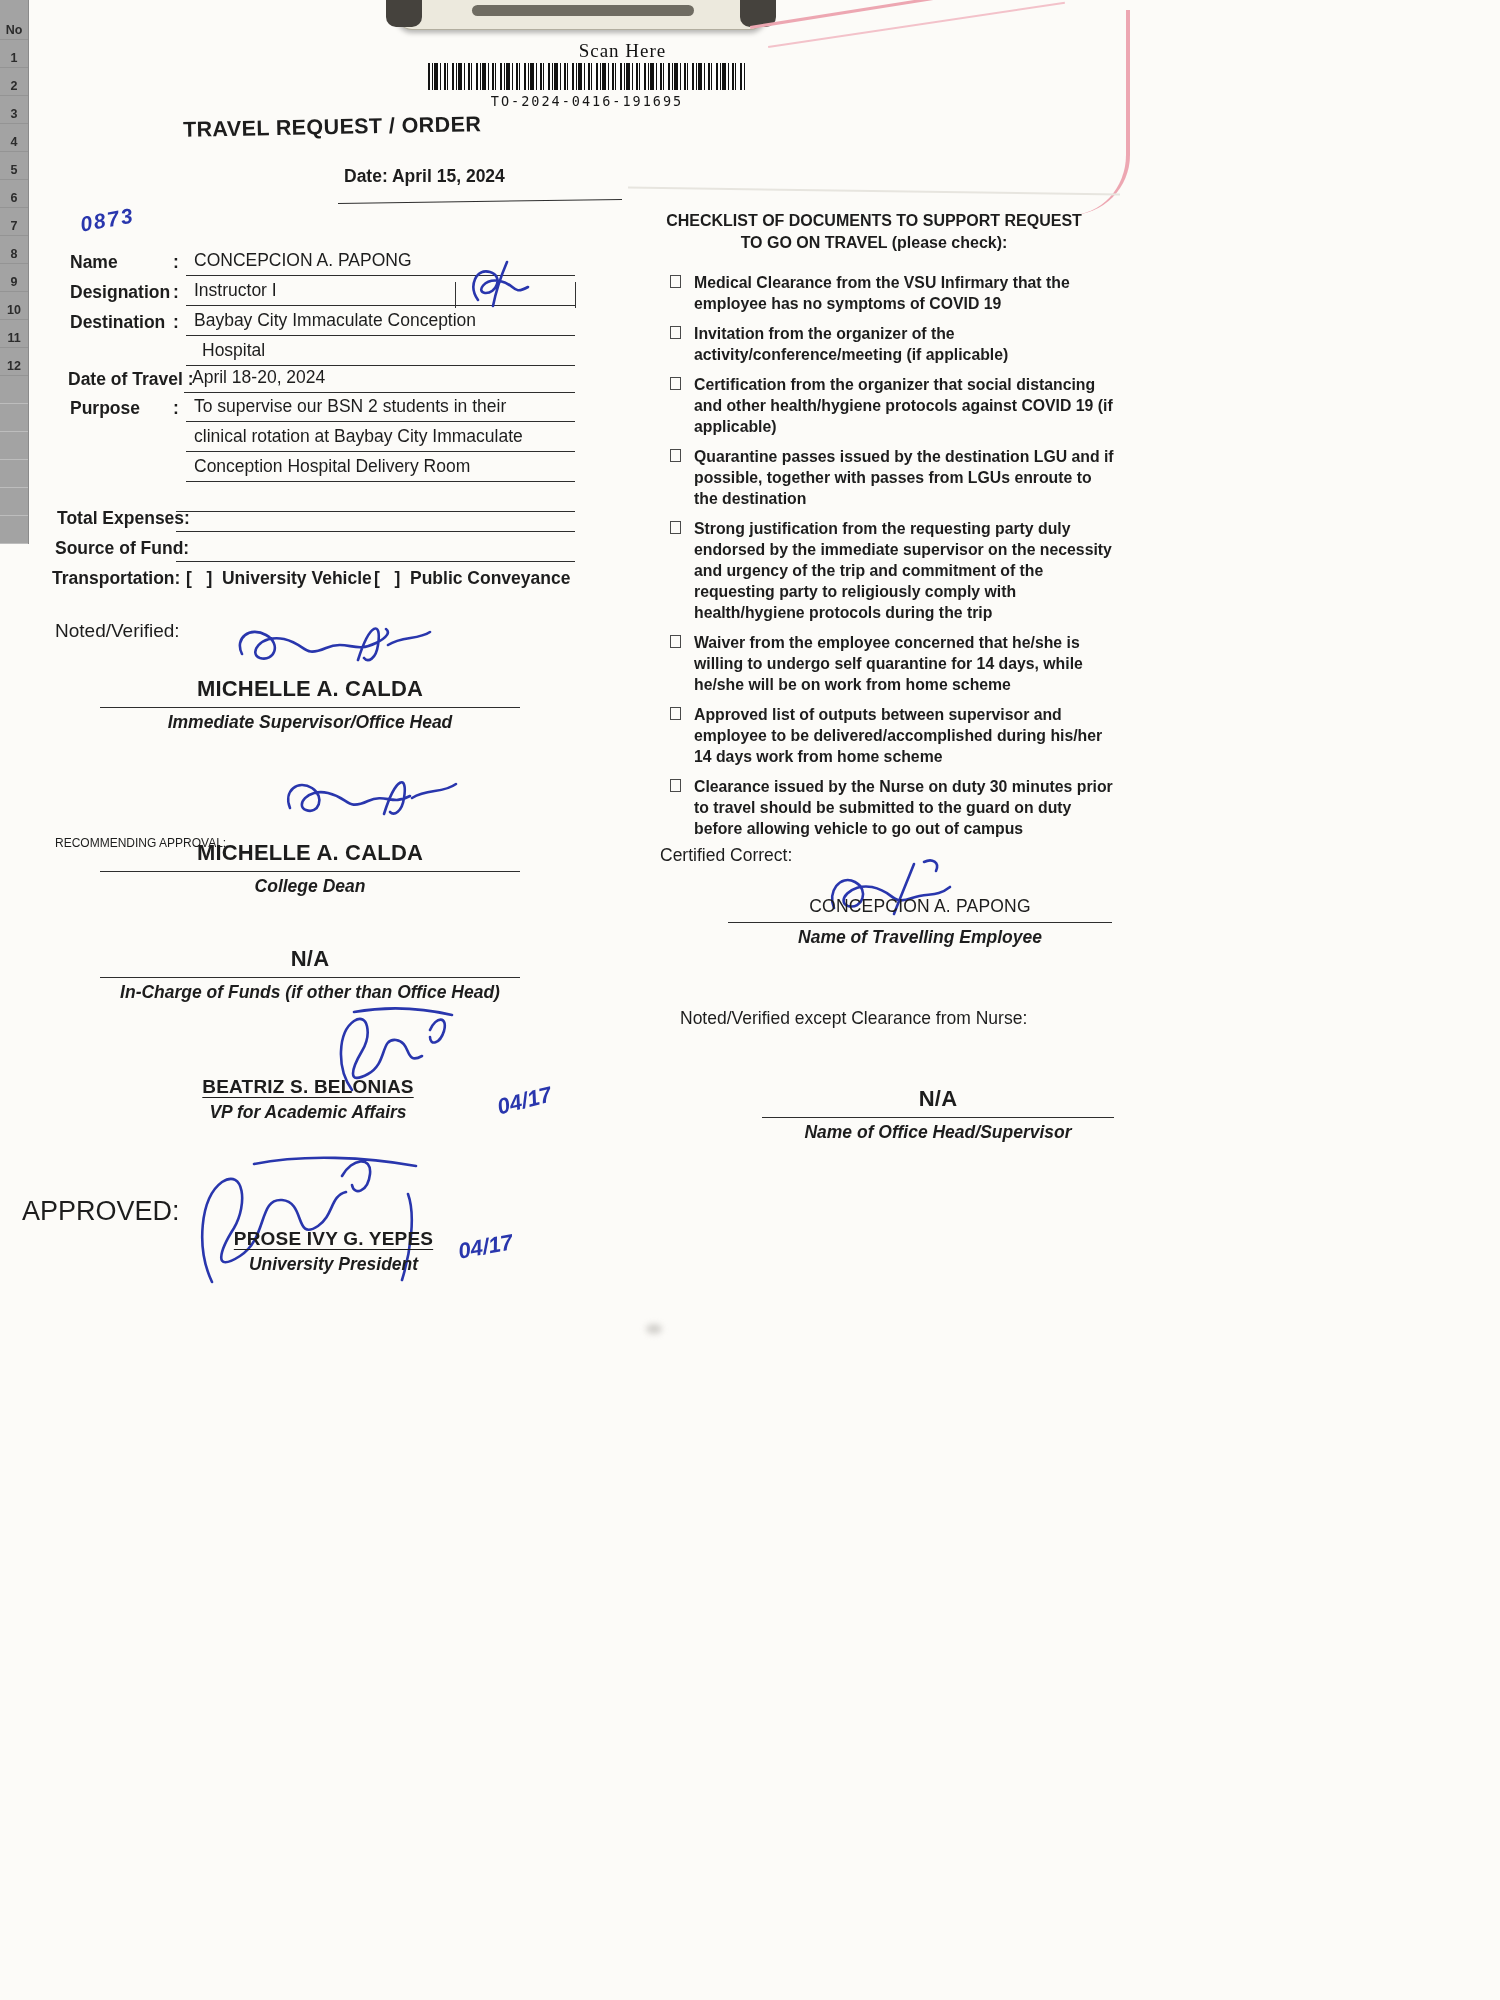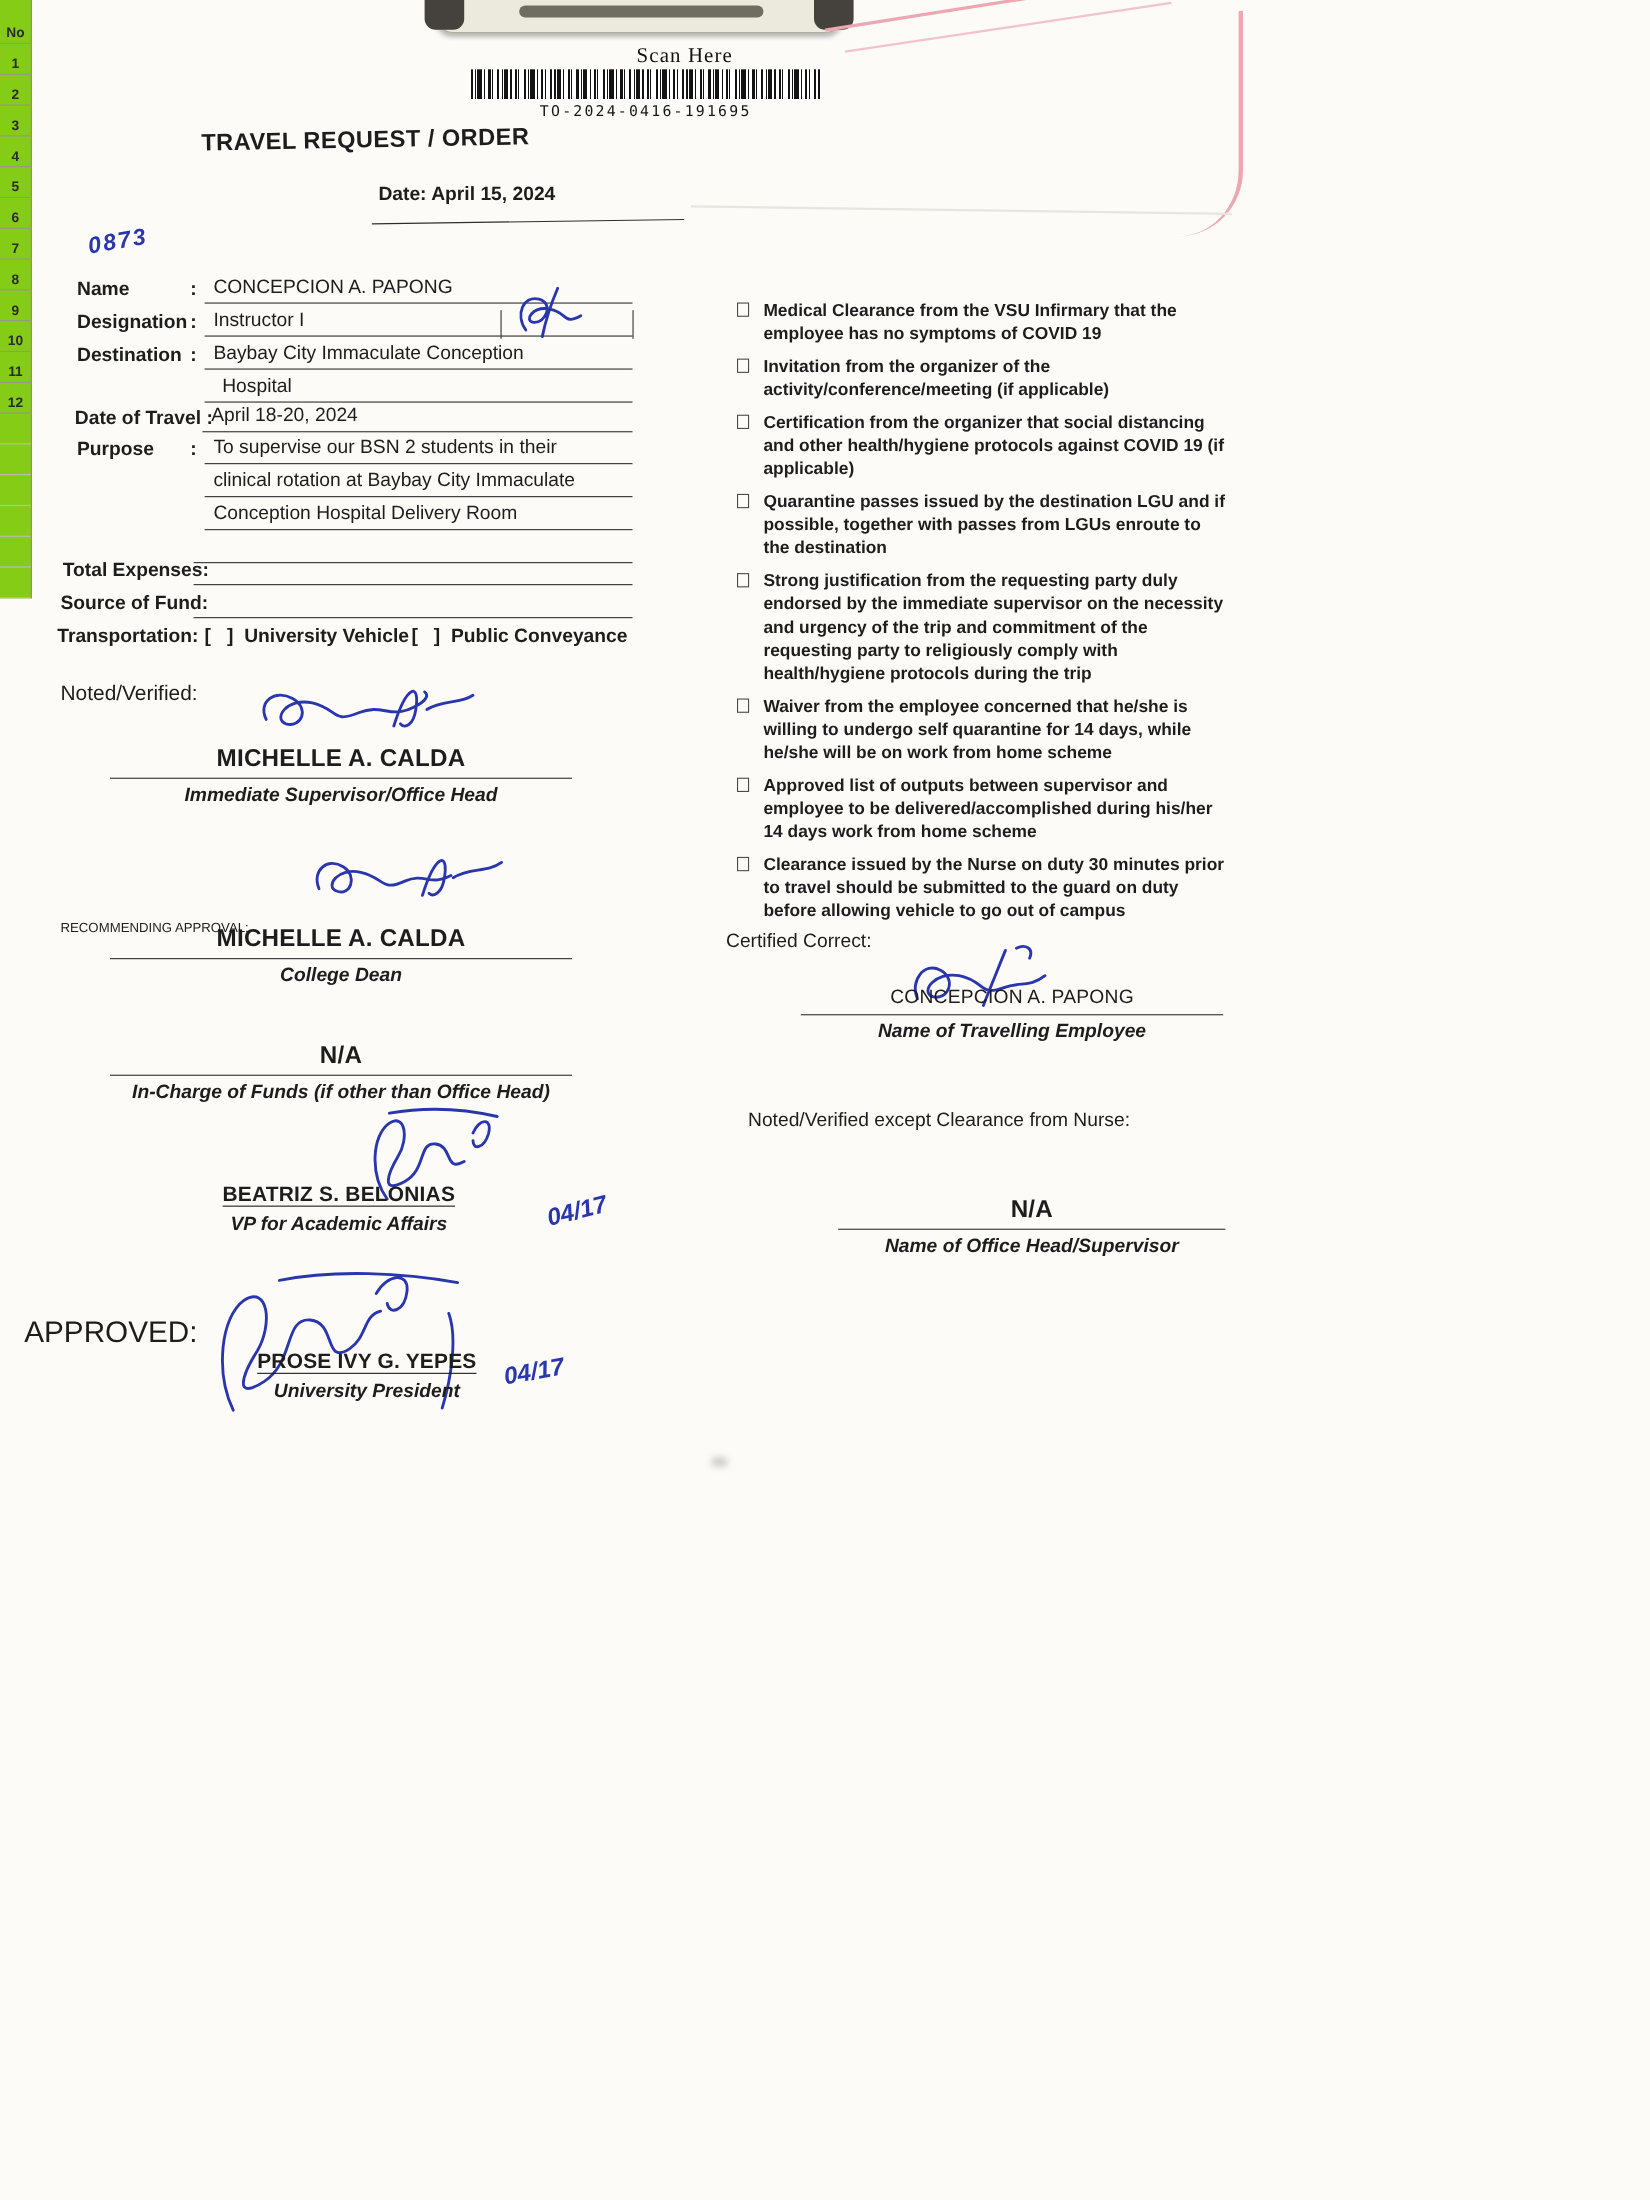--- a/index.html
+++ b/index.html
@@ -2,21 +2,21 @@
 <html><head>
 <meta charset="utf-8">
 <style>
   *{margin:0;padding:0;box-sizing:border-box}
   html,body{width:1500px;height:2000px}
   body{background:#cfccc6;font-family:"Liberation Sans","DejaVu Sans",sans-serif;color:#1d1d1d;position:relative}
   #page{position:absolute;left:0;top:0;width:1500px;height:2000px;background:#fcfbf8;overflow:hidden}
   .abs{position:absolute}
 
   
-  #strip{position:absolute;left:0;top:0;width:29px;background:#84cc16;border-right:1.6px solid #8a8a8a}
+  #strip{position:absolute;left:0;top:0;width:29px;background:#a3a3a3;border-right:1.6px solid #8a8a8a}
   .srow{height:28px;border-bottom:1px solid #949494;display:flex;align-items:flex-end;justify-content:center;
         font-size:12.5px;font-weight:bold;color:#2c2c2c;padding-bottom:2px}
   .srow.hdr{height:40px}
   .srow.empty{border-bottom:1px solid #bdbdbd}
 
   
   #clip-plate{left:396px;top:0;width:370px;height:30px;background:#ece9dd;border:1px solid #b2ae9f;border-top:none;
               border-radius:0 0 16px 16px;box-shadow:0 3px 5px rgba(0,0,0,.28)}
   #clip-cap-l{left:386px;top:0;width:36px;height:27px;background:#45423d;border-radius:0 0 10px 10px}
   #clip-cap-r{left:740px;top:0;width:36px;height:27px;background:#45423d;border-radius:0 0 10px 10px}
@@ -239,20 +239,24 @@
   </div>
   <div id="vp-note" class="note">04/17</div>
 
   <div id="approved-lab" class="seclab">APPROVED:</div>
   <div id="blk-pres" class="sigblock">
     <div class="nm u">PROSE IVY G. YEPES</div>
     <div class="cap">University President</div>
   </div>
   <div id="pres-note" class="note">04/17</div>
 
+  <div id="cl-title">
+    <div>CHECKLIST OF DOCUMENTS TO SUPPORT REQUEST</div>
+    <div>TO GO ON TRAVEL (please check):</div>
+  </div>
 
   <div id="cl-items">
     <div class="cl-item">
       <span class="cbox"></span>
       <span class="cl-text">Medical Clearance from the VSU Infirmary that the employee has no symptoms of COVID 19</span>
     </div>
     <div class="cl-item">
       <span class="cbox"></span>
       <span class="cl-text">Invitation from the organizer of the activity/conference/meeting (if applicable)</span>
     </div>

